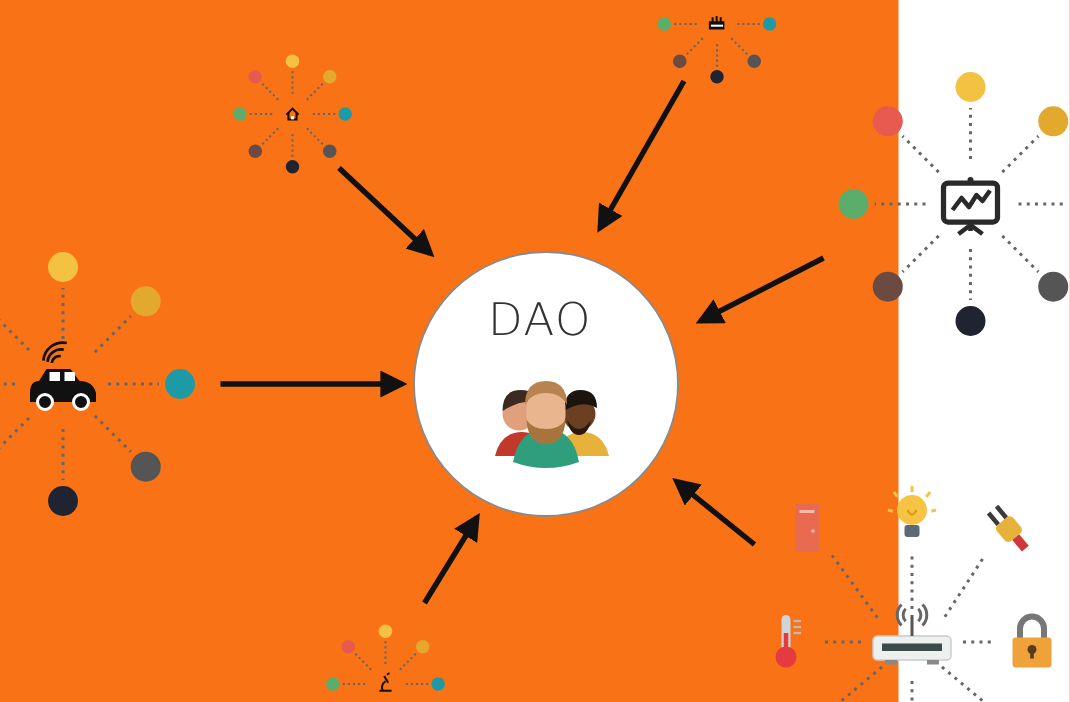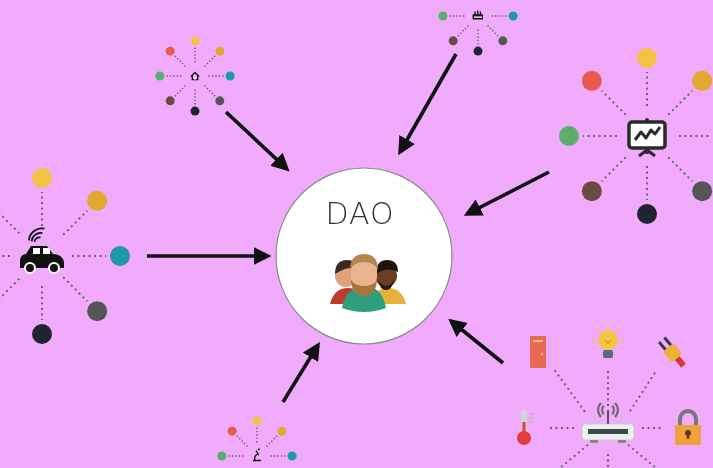--- a/index.html
+++ b/index.html
@@ -1,17 +1,17 @@
 <!DOCTYPE html>
 <html><head>
 <meta charset="utf-8">
 <style>
   html,body{margin:0;padding:0;background:#fff;}
   body{width:713px;height:468px;overflow:hidden;font-family:"Liberation Sans",sans-serif;}
-  #stage{position:relative;width:713px;height:468px;background:#f0abfc;}
+  #stage{position:relative;width:599px;height:468px;background:#f97316;}
   svg{position:absolute;left:0;top:0;}
   .dao-label{position:absolute;left:290px;top:196px;width:140px;text-align:center;font-size:30px;color:#333;font-weight:300;letter-spacing:1px;font-family:"DejaVu Sans",sans-serif;}
 </style>
 </head>
 <body>
 
 <div id="stage">
   <svg id="diagram" width="713" height="468" viewBox="0 0 713 468">
     <defs>
       <marker id="ah" viewBox="0 0 10 10" refX="8" refY="5" markerWidth="5" markerHeight="5" orient="auto">

